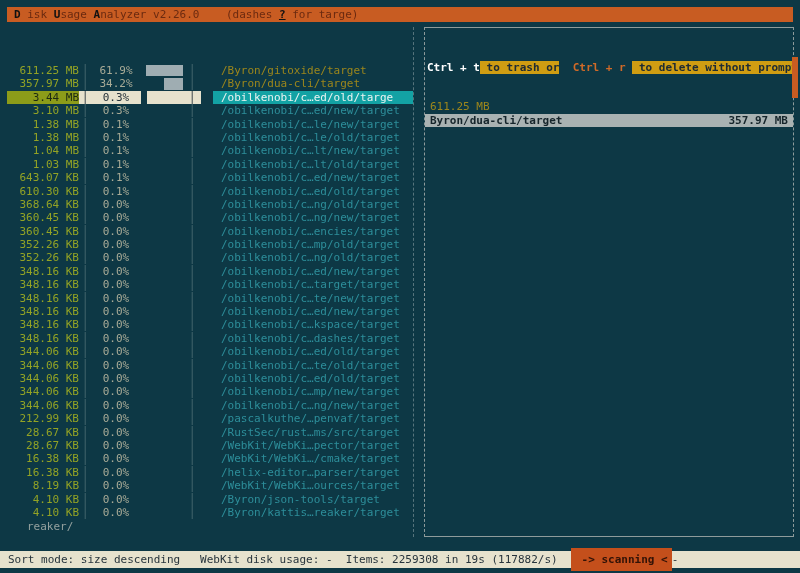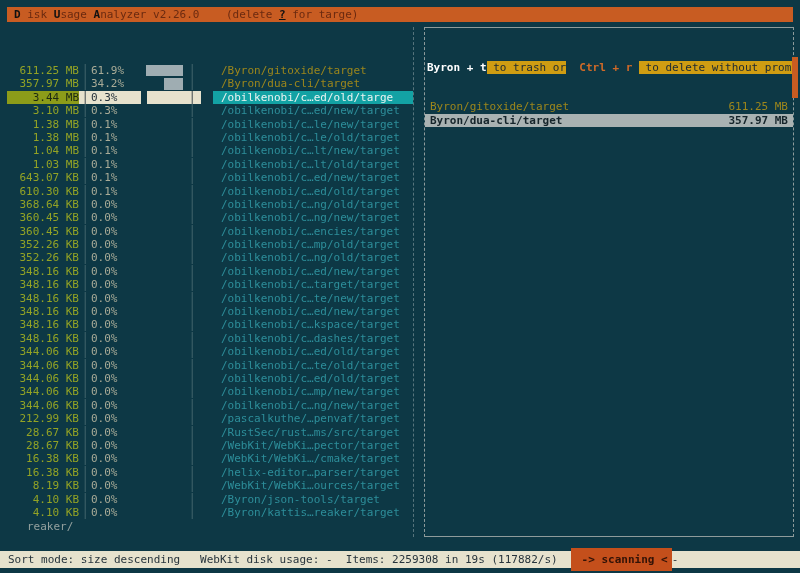--- a/index.html
+++ b/index.html
@@ -18,21 +18,21 @@
   .topbar .help-key{color:#111;font-weight:bold;text-decoration:underline;}
 
   
   .left-pane{
     position:absolute;left:7px;top:27px;width:407px;height:510px;box-sizing:border-box;
     border-right:1px dashed #56747c;padding-top:11px;
   }
   .row{display:flex;height:13.4px;line-height:13.4px;align-items:stretch;}
   .c-size{width:72px;text-align:right;color:var(--size-c,#93a325);}
   .c-sep{width:12px;text-align:center;color:var(--sep-c,#4a6a72);}
-  .c-pct{width:50px;text-align:left;color:var(--pct-c,#a9ab97);}
+  .c-pct{width:50px;text-align:center;color:var(--pct-c,#a9ab97);}
   .c-bar{width:36px;margin-left:6px;position:relative;}
   .c-bar .fill{position:absolute;right:0;top:1px;bottom:1px;background:var(--barfill,#9fadb2);}
   .c-sep2{width:18px;text-align:center;color:var(--sep-c,#4a6a72);}
   .c-path{flex:1;color:var(--path-c,#2d8e9a);margin-left:12px;padding-left:8px;overflow:hidden;}
   .row.marked .c-path{color:var(--marked-c,#9c861c);}
   .row.selected .c-size{background:var(--olive,#8c9c19);color:#1d2a12;}
   .row.selected .c-sep,.row.selected .c-pct,.row.selected .c-bar,.row.selected .c-sep2{
     background:var(--cream,#e6e2cd);color:#25323a;}
   .row.selected .c-path{background:var(--teal,#13a2a4);color:#eaf4f2;}
   .dir-label{position:absolute;left:20px;top:493px;color:#93a09e;}
@@ -46,49 +46,49 @@
     position:absolute;top:-7px;left:4px;background:var(--bg,#0d3845);
     padding:0 4px;color:var(--title-c,#dcd8c4);font-weight:bold;line-height:13px;
   }
   .panel-footer{
     position:absolute;bottom:-7px;right:6px;background:var(--bg,#0d3845);
     padding:0 3px;color:var(--title-c,#dcd8c4);font-weight:bold;line-height:13px;
   }
   .keys-row{margin-top:7px;height:13.4px;line-height:13.4px;padding:0 2px;overflow:hidden;}
   .key{color:#fff;font-weight:bold;}
   .key-orange{color:#d06a28;font-weight:bold;}
-  .yellow{background:var(--yellow,#cf9d12);color:#202c32;font-weight:normal;}
+  .yellow{background:var(--yellow,#cf9d12);color:#202c32;font-weight:bold;}
   .m-row{display:flex;height:13.4px;line-height:13.4px;padding:0 5px;}
   .m-name{flex:1;overflow:hidden;}
   .m-size{text-align:right;}
   .m-row.marked{color:var(--marked-c,#9c861c);}
   .m-row.selected{background:var(--selbg,#a9b2b2);color:#16252b;font-weight:bold;}
   .scroll-thumb{position:absolute;left:792px;top:57px;width:6px;height:41px;background:var(--topbar,#c85c22);}
 
   
   .statusbar{
     position:absolute;left:0;top:551px;width:800px;height:17px;line-height:17px;
     background:var(--cream,#e6e2cd);color:#26333b;padding-left:8px;box-sizing:border-box;
   }
   .scanning{background:var(--scan,#c44f1b);color:#331307;font-weight:bold;padding:5px 4px;}
 </style>
 </head>
 <body>
 
 <div class="screen" style="--bg: #0d3845; --topbar: #c85c22; --scan: #c44f1b; --cream: #e6e2cd; --olive: #8c9c19; --teal: #13a2a4; --yellow: #cf9d12; --barfill: #9fadb2; --selbg: #a9b2b2; --size-c: #93a325; --pct-c: #a9ab97; --path-c: #2d8e9a; --marked-c: #9c861c; --border-c: #8e9b9b; --title-c: #dcd8c4; --sep-c: #4a6a72;">
 
-  <div class="topbar"><span class="hot">D</span><span> isk </span><span class="hot">U</span><span>sage </span><span class="hot">A</span><span>nalyzer v2.26.0</span><span>    </span><span>(delete </span><span class="help-key">?</span><span> for targe)</span></div>
+  <div class="topbar"><span class="hot">D</span><span> isk </span><span class="hot">U</span><span>sage </span><span class="hot">A</span><span>nalyzer v2.26.0</span><span>    </span><span>(dashes </span><span class="help-key">?</span><span> for targe)</span></div>
 
   <div class="left-pane">
     <div id="file-list"><div class="row marked"><span class="c-size">611.25 MB</span><span class="c-sep">│</span><span class="c-pct">61.9%</span><span class="c-bar"><span class="fill" style="width: 37px;"></span></span><span class="c-sep2">│</span><span class="c-path">/Byron/gitoxide/target</span></div><div class="row marked"><span class="c-size">357.97 MB</span><span class="c-sep">│</span><span class="c-pct">34.2%</span><span class="c-bar"><span class="fill" style="width: 19px;"></span></span><span class="c-sep2">│</span><span class="c-path">/Byron/dua-cli/target</span></div><div class="row selected"><span class="c-size">3.44 MB</span><span class="c-sep">│</span><span class="c-pct">0.3%</span><span class="c-bar"><span class="fill" style="width: 0px;"></span></span><span class="c-sep2">│</span><span class="c-path">/obilkenobi/c…ed/old/targe</span></div><div class="row normal"><span class="c-size">3.10 MB</span><span class="c-sep">│</span><span class="c-pct">0.3%</span><span class="c-bar"><span class="fill" style="width: 0px;"></span></span><span class="c-sep2">│</span><span class="c-path">/obilkenobi/c…ed/new/target</span></div><div class="row normal"><span class="c-size">1.38 MB</span><span class="c-sep">│</span><span class="c-pct">0.1%</span><span class="c-bar"><span class="fill" style="width: 0px;"></span></span><span class="c-sep2">│</span><span class="c-path">/obilkenobi/c…le/new/target</span></div><div class="row normal"><span class="c-size">1.38 MB</span><span class="c-sep">│</span><span class="c-pct">0.1%</span><span class="c-bar"><span class="fill" style="width: 0px;"></span></span><span class="c-sep2">│</span><span class="c-path">/obilkenobi/c…le/old/target</span></div><div class="row normal"><span class="c-size">1.04 MB</span><span class="c-sep">│</span><span class="c-pct">0.1%</span><span class="c-bar"><span class="fill" style="width: 0px;"></span></span><span class="c-sep2">│</span><span class="c-path">/obilkenobi/c…lt/new/target</span></div><div class="row normal"><span class="c-size">1.03 MB</span><span class="c-sep">│</span><span class="c-pct">0.1%</span><span class="c-bar"><span class="fill" style="width: 0px;"></span></span><span class="c-sep2">│</span><span class="c-path">/obilkenobi/c…lt/old/target</span></div><div class="row normal"><span class="c-size">643.07 KB</span><span class="c-sep">│</span><span class="c-pct">0.1%</span><span class="c-bar"><span class="fill" style="width: 0px;"></span></span><span class="c-sep2">│</span><span class="c-path">/obilkenobi/c…ed/new/target</span></div><div class="row normal"><span class="c-size">610.30 KB</span><span class="c-sep">│</span><span class="c-pct">0.1%</span><span class="c-bar"><span class="fill" style="width: 0px;"></span></span><span class="c-sep2">│</span><span class="c-path">/obilkenobi/c…ed/old/target</span></div><div class="row normal"><span class="c-size">368.64 KB</span><span class="c-sep">│</span><span class="c-pct">0.0%</span><span class="c-bar"><span class="fill" style="width: 0px;"></span></span><span class="c-sep2">│</span><span class="c-path">/obilkenobi/c…ng/old/target</span></div><div class="row normal"><span class="c-size">360.45 KB</span><span class="c-sep">│</span><span class="c-pct">0.0%</span><span class="c-bar"><span class="fill" style="width: 0px;"></span></span><span class="c-sep2">│</span><span class="c-path">/obilkenobi/c…ng/new/target</span></div><div class="row normal"><span class="c-size">360.45 KB</span><span class="c-sep">│</span><span class="c-pct">0.0%</span><span class="c-bar"><span class="fill" style="width: 0px;"></span></span><span class="c-sep2">│</span><span class="c-path">/obilkenobi/c…encies/target</span></div><div class="row normal"><span class="c-size">352.26 KB</span><span class="c-sep">│</span><span class="c-pct">0.0%</span><span class="c-bar"><span class="fill" style="width: 0px;"></span></span><span class="c-sep2">│</span><span class="c-path">/obilkenobi/c…mp/old/target</span></div><div class="row normal"><span class="c-size">352.26 KB</span><span class="c-sep">│</span><span class="c-pct">0.0%</span><span class="c-bar"><span class="fill" style="width: 0px;"></span></span><span class="c-sep2">│</span><span class="c-path">/obilkenobi/c…ng/old/target</span></div><div class="row normal"><span class="c-size">348.16 KB</span><span class="c-sep">│</span><span class="c-pct">0.0%</span><span class="c-bar"><span class="fill" style="width: 0px;"></span></span><span class="c-sep2">│</span><span class="c-path">/obilkenobi/c…ed/new/target</span></div><div class="row normal"><span class="c-size">348.16 KB</span><span class="c-sep">│</span><span class="c-pct">0.0%</span><span class="c-bar"><span class="fill" style="width: 0px;"></span></span><span class="c-sep2">│</span><span class="c-path">/obilkenobi/c…target/target</span></div><div class="row normal"><span class="c-size">348.16 KB</span><span class="c-sep">│</span><span class="c-pct">0.0%</span><span class="c-bar"><span class="fill" style="width: 0px;"></span></span><span class="c-sep2">│</span><span class="c-path">/obilkenobi/c…te/new/target</span></div><div class="row normal"><span class="c-size">348.16 KB</span><span class="c-sep">│</span><span class="c-pct">0.0%</span><span class="c-bar"><span class="fill" style="width: 0px;"></span></span><span class="c-sep2">│</span><span class="c-path">/obilkenobi/c…ed/new/target</span></div><div class="row normal"><span class="c-size">348.16 KB</span><span class="c-sep">│</span><span class="c-pct">0.0%</span><span class="c-bar"><span class="fill" style="width: 0px;"></span></span><span class="c-sep2">│</span><span class="c-path">/obilkenobi/c…kspace/target</span></div><div class="row normal"><span class="c-size">348.16 KB</span><span class="c-sep">│</span><span class="c-pct">0.0%</span><span class="c-bar"><span class="fill" style="width: 0px;"></span></span><span class="c-sep2">│</span><span class="c-path">/obilkenobi/c…dashes/target</span></div><div class="row normal"><span class="c-size">344.06 KB</span><span class="c-sep">│</span><span class="c-pct">0.0%</span><span class="c-bar"><span class="fill" style="width: 0px;"></span></span><span class="c-sep2">│</span><span class="c-path">/obilkenobi/c…ed/old/target</span></div><div class="row normal"><span class="c-size">344.06 KB</span><span class="c-sep">│</span><span class="c-pct">0.0%</span><span class="c-bar"><span class="fill" style="width: 0px;"></span></span><span class="c-sep2">│</span><span class="c-path">/obilkenobi/c…te/old/target</span></div><div class="row normal"><span class="c-size">344.06 KB</span><span class="c-sep">│</span><span class="c-pct">0.0%</span><span class="c-bar"><span class="fill" style="width: 0px;"></span></span><span class="c-sep2">│</span><span class="c-path">/obilkenobi/c…ed/old/target</span></div><div class="row normal"><span class="c-size">344.06 KB</span><span class="c-sep">│</span><span class="c-pct">0.0%</span><span class="c-bar"><span class="fill" style="width: 0px;"></span></span><span class="c-sep2">│</span><span class="c-path">/obilkenobi/c…mp/new/target</span></div><div class="row normal"><span class="c-size">344.06 KB</span><span class="c-sep">│</span><span class="c-pct">0.0%</span><span class="c-bar"><span class="fill" style="width: 0px;"></span></span><span class="c-sep2">│</span><span class="c-path">/obilkenobi/c…ng/new/target</span></div><div class="row normal"><span class="c-size">212.99 KB</span><span class="c-sep">│</span><span class="c-pct">0.0%</span><span class="c-bar"><span class="fill" style="width: 0px;"></span></span><span class="c-sep2">│</span><span class="c-path">/pascalkuthe/…penvaf/target</span></div><div class="row normal"><span class="c-size">28.67 KB</span><span class="c-sep">│</span><span class="c-pct">0.0%</span><span class="c-bar"><span class="fill" style="width: 0px;"></span></span><span class="c-sep2">│</span><span class="c-path">/RustSec/rust…ms/src/target</span></div><div class="row normal"><span class="c-size">28.67 KB</span><span class="c-sep">│</span><span class="c-pct">0.0%</span><span class="c-bar"><span class="fill" style="width: 0px;"></span></span><span class="c-sep2">│</span><span class="c-path">/WebKit/WebKi…pector/target</span></div><div class="row normal"><span class="c-size">16.38 KB</span><span class="c-sep">│</span><span class="c-pct">0.0%</span><span class="c-bar"><span class="fill" style="width: 0px;"></span></span><span class="c-sep2">│</span><span class="c-path">/WebKit/WebKi…/cmake/target</span></div><div class="row normal"><span class="c-size">16.38 KB</span><span class="c-sep">│</span><span class="c-pct">0.0%</span><span class="c-bar"><span class="fill" style="width: 0px;"></span></span><span class="c-sep2">│</span><span class="c-path">/helix-editor…parser/target</span></div><div class="row normal"><span class="c-size">8.19 KB</span><span class="c-sep">│</span><span class="c-pct">0.0%</span><span class="c-bar"><span class="fill" style="width: 0px;"></span></span><span class="c-sep2">│</span><span class="c-path">/WebKit/WebKi…ources/target</span></div><div class="row normal"><span class="c-size">4.10 KB</span><span class="c-sep">│</span><span class="c-pct">0.0%</span><span class="c-bar"><span class="fill" style="width: 0px;"></span></span><span class="c-sep2">│</span><span class="c-path">/Byron/json-tools/target</span></div><div class="row normal"><span class="c-size">4.10 KB</span><span class="c-sep">│</span><span class="c-pct">0.0%</span><span class="c-bar"><span class="fill" style="width: 0px;"></span></span><span class="c-sep2">│</span><span class="c-path">/Byron/kattis…reaker/target</span></div></div>
     <div class="dir-label">reaker/</div>
   </div>
 
   <div class="right-pane">
-    <div class="keys-row"><span class="key">Byron + t</span><span class="yellow"> to trash or</span><span> </span><span class="key-orange"> Ctrl + r </span><span class="yellow"> to delete without prompt</span></div>
-    <div id="marked-list"><div class="m-row marked"><span class="m-name">Byron/gitoxide/target</span><span class="m-size">611.25 MB</span></div><div class="m-row selected"><span class="m-name">Byron/dua-cli/target</span><span class="m-size">357.97 MB</span></div></div>
+    <div class="keys-row"><span class="key">Ctrl + t</span><span class="yellow"> to trash or</span><span> </span><span class="key-orange"> Ctrl + r </span><span class="yellow"> to delete without prompt</span></div>
+    <div id="marked-list"><div class="m-row marked"><span class="m-size">611.25 MB</span></div><div class="m-row selected"><span class="m-name">Byron/dua-cli/target</span><span class="m-size">357.97 MB</span></div></div>
   </div>
 
   <div class="scroll-thumb"></div>
 
   <div class="statusbar"><span>Sort mode: size descending</span><span>   WebKit disk usage: -</span><span>  Items: 2259308 in 19s (117882/s)  </span><span class="scanning"> -&gt; scanning &lt;</span><span>-</span></div>
 
 </div>
 
 </body></html>

